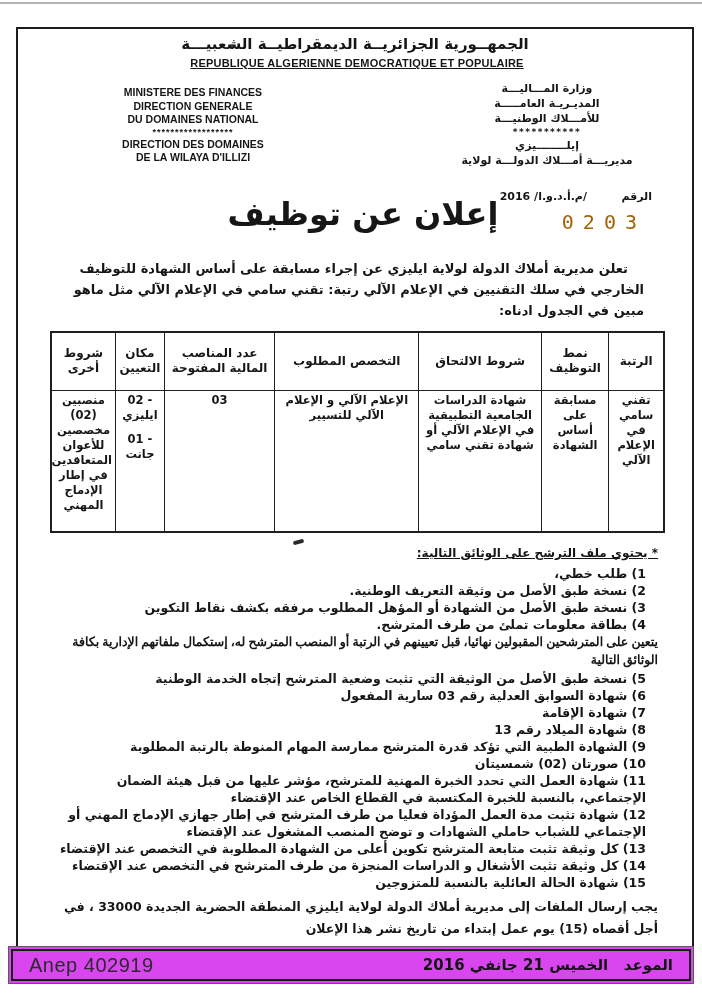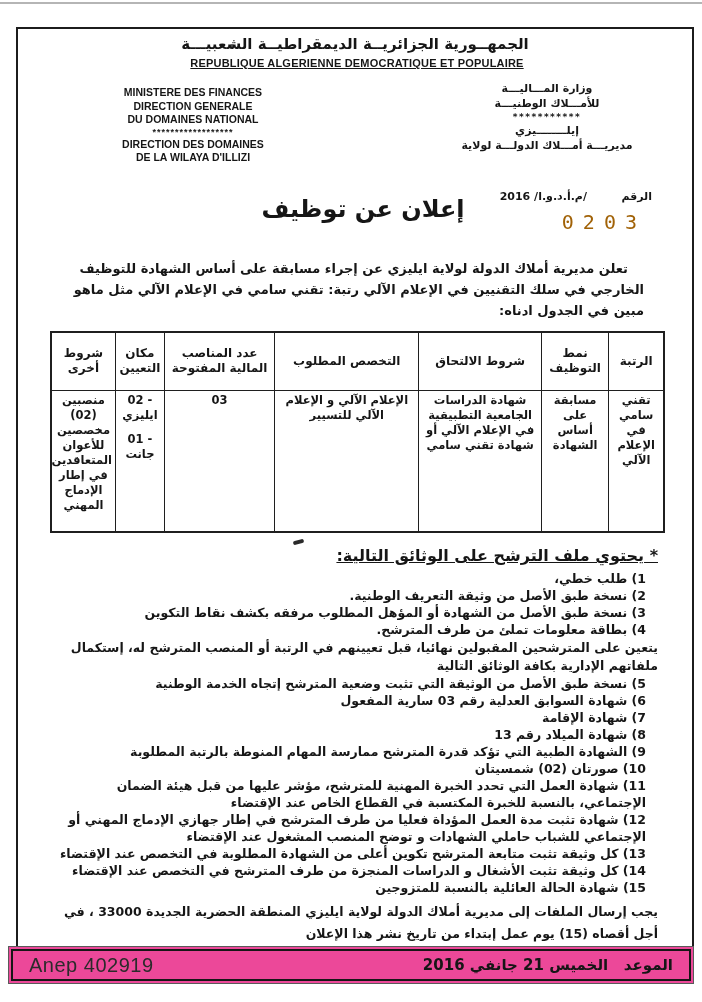--- a/index.html
+++ b/index.html
@@ -28,21 +28,21 @@
   .ar-block { position:absolute; top:52px; right:40px; width:210px; text-align:center;
               font-size:11px; font-weight:bold; line-height:15px; direction:rtl; }
   .ar-block .stars { font-size:9px; letter-spacing:1.5px; direction:ltr; line-height:12px; }
 
   .ref-line { position:absolute; top:161px; right:40px; font-size:11px; font-weight:bold;
               direction:rtl; white-space:pre; }
   .stamp { position:absolute; top:181px; right:46px; font-family:"DejaVu Sans Mono", monospace;
            font-size:20px; letter-spacing:9px; color:#a16207; }
 
   .doc-title { position:absolute; top:166px; left:16px; right:0; text-align:center;
-               font-size:24px; font-weight:bold; direction:rtl; }
+               font-size:32px; font-weight:bold; direction:rtl; }
 
   .content { position:absolute; top:229px; left:0; right:0; direction:rtl; }
 
   .intro { margin:0 48px 0 38px; font-size:13px; font-weight:bold; line-height:21px;
            text-align:right; text-indent:16px; }
 
   table.vac { border-collapse:collapse; direction:rtl; margin:10px 27px 0 30px;
               width:615px; table-layout:fixed; border:2px solid #1f1f1f; }
   table.vac th, table.vac td { border:1px solid #1f1f1f; font-weight:bold; text-align:center;
               vertical-align:top; padding:2px 3px; }
@@ -51,27 +51,27 @@
   td.c-rank  { padding-top:26px; }
   td.c-mode  { padding-top:26px; }
   td.c-cond  { padding-top:3px; }
   td.c-spec  { padding-top:34px; }
   td.c-num   { padding-top:34px; font-size:13px; }
   td.c-loc   { padding-top:16px; font-size:10.5px; }
   td.c-other { padding-top:2px; }
   .loc-line { margin-bottom:9px; }
 
   .docs { margin:13px 34px 0 30px; font-size:12.5px; font-weight:bold; }
-  .docs-heading { font-size:16px; text-decoration:underline; margin-bottom:5px; }
+  .docs-heading { font-size:12px; text-decoration:underline; margin-bottom:5px; }
   .doc-item { padding-right:12px; line-height:17px; }
-  .docs-note { line-height:17.5px; margin:1px 0; }
+  .docs-note { line-height:17.5px; margin:1px 0;font-family:Liberation Serif, serif; }
   .closing { margin:5px 34px 4px 30px; font-size:12.5px; font-weight:bold; line-height:22px; direction:rtl; }
 
   .footer-box { position:absolute; left:8px; top:946px; width:686px; height:38px;
-                border:1px solid #5a5a5a; padding:2px; background:#ec4899; }
+                border:1px solid #5a5a5a; padding:2px; background:#d946ef; }
   .footer-inner { width:100%; height:100%; border:2px solid #161616; display:flex;
                   align-items:center; justify-content:space-between; padding:0 16px; }
   .anep { font-family:"Liberation Sans", sans-serif; font-size:20px; color:#2b2b2b; letter-spacing:.5px; }
   .meeting-date { direction:rtl; font-size:15px; font-weight:bold; white-space:pre; }
 </style>
 </head>
 <body>
 
 <div class="page">
 
@@ -88,20 +88,21 @@
       <div>MINISTERE DES FINANCES</div>
       <div>DIRECTION GENERALE</div>
       <div>DU DOMAINES NATIONAL</div>
       <div class="stars">******************</div>
       <div>DIRECTION DES DOMAINES</div>
       <div>DE LA WILAYA D'ILLIZI</div>
     </div>
 
     <div class="ar-block">
       <div>وزارة المـــاليـــة</div>
+      <div>المديـريـة العامـــــة</div>
       <div>للأمـــلاك الوطنيـــة</div>
       <div class="stars">***********</div>
       <div>إيلــــــــيزي</div>
       <div>مديريـــة أمـــلاك الدولـــة لولاية</div>
     </div>
 
     <div class="ref-line">الرقم         /م.أ.د.و.ا/ 2016</div>
     <div class="stamp">0203</div>
 
     <div class="doc-title">إعلان عن توظيف</div>

